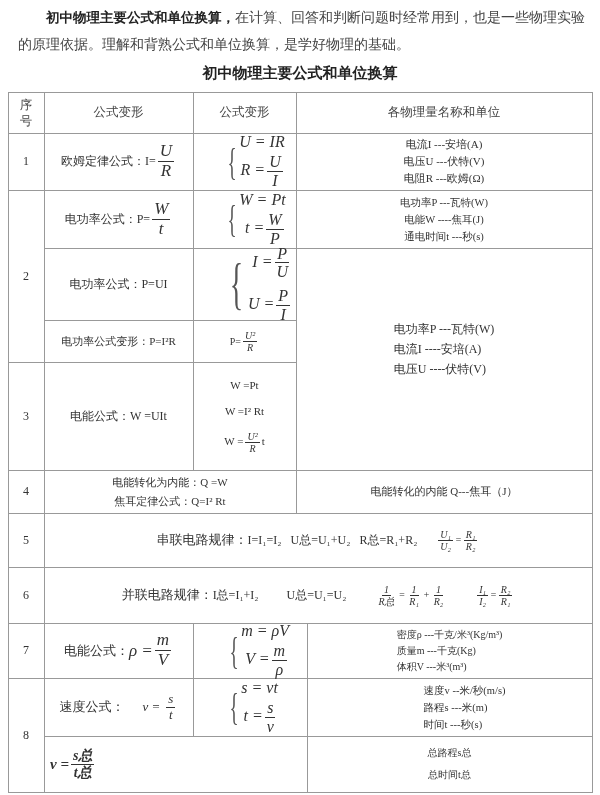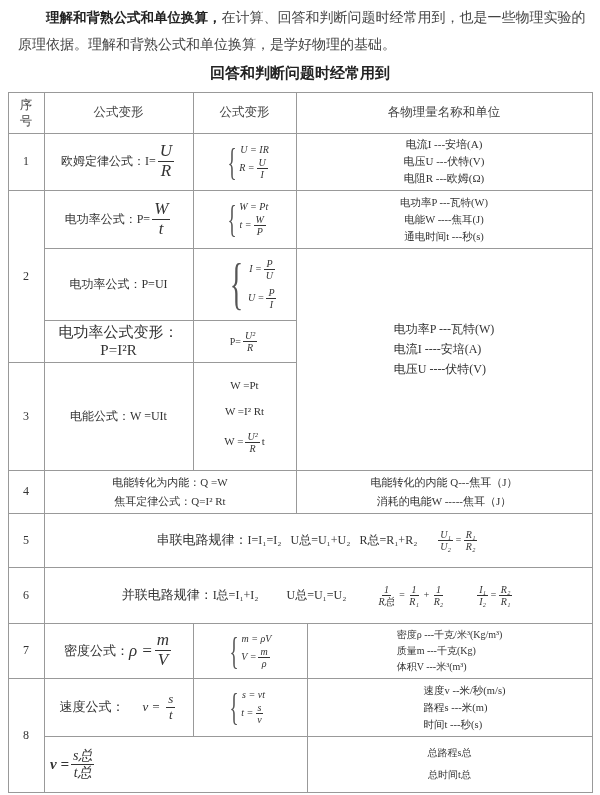--- a/index.html
+++ b/index.html
@@ -11,30 +11,30 @@
   .cell { position: absolute; display: flex; align-items: center; justify-content: center; text-align: center; font-size: 12px; color: #333; font-family: "Liberation Serif", serif; }
   .col { flex-direction: column; }
   .it { font-style: italic; font-family: "Liberation Serif", serif; }
   .frac { display: inline-flex; flex-direction: column; align-items: center; vertical-align: middle; margin: 0 2px; }
   .frac .n { border-bottom: 1px solid #333; padding: 0 2px; line-height: 1.1; }
   .frac .d { line-height: 1.1; padding: 0 2px; }
   .big { font-size: 17px; }
   .sm { font-size: 10px; }
   .brace { display: flex; align-items: center; }
   .brace .b { font-size: 38px; line-height: 1; color: #555; font-weight: 100; transform: scaleX(0.5); margin-right: -2px; }
-  .brace .items { display: flex; flex-direction: column; align-items: center; font-size: 10px; font-style: italic; gap: 2px; }
+  .brace .items { display: flex; flex-direction: column; align-items: flex-end; font-size: 16px; font-style: italic; gap: 2px; }
   .units { display: flex; flex-direction: column; align-items: center; font-size: 11px; line-height: 17px; }
   .hdr { font-size: 12.5px; color: #444; }
 </style>
 </head>
 <body>
 
-<div class="intro"><b>理解和背熟公式和单位换算，</b><span>在计算、回答和判断问题时经常用到，也是一些物理实验的原理依据。理解和背熟公式和单位换算，是学好物理的基础。</span></div>
-
-<div class="title">回答和判断问题时经常用到</div>
+<div class="intro"><b>初中物理主要公式和单位换算，</b><span>在计算、回答和判断问题时经常用到，也是一些物理实验的原理依据。理解和背熟公式和单位换算，是学好物理的基础。</span></div>
+
+<div class="title">初中物理主要公式和单位换算</div>
 
 <div>
 
   <div class="line" style="left:8px;top:92px;width:585px;height:1px"></div>
   <div class="line" style="left:8px;top:792px;width:585px;height:1px"></div>
   <div class="line" style="left:8px;top:92px;width:1px;height:701px"></div>
   <div class="line" style="left:592px;top:92px;width:1px;height:701px"></div>
 
   <div class="line" style="left:44px;top:92px;width:1px;height:701px"></div>
 
@@ -130,21 +130,21 @@
               <span class="d">U</span>
             </span></span>
         <span><span>U =</span><span class="frac">
               <span class="n">P</span>
               <span class="d">I</span>
             </span></span>
       </div>
     </div>
   </div>
 
-  <div class="cell" style="left:44px;top:320px;width:149px;height:42px;font-size:15px">电功率公式变形：P=I²R</div>
+  <div class="cell" style="left:44px;top:320px;width:149px;height:42px;font-size:11px">电功率公式变形：P=I²R</div>
   <div class="cell" style="left:193px;top:320px;width:103px;height:42px;font-size:10px">
     <span>P=</span>
     <span class="frac it">
         <span class="n">U²</span>
         <span class="d">R</span>
       </span>
   </div>
 
   <div class="cell" style="left:296px;top:248px;width:296px;height:222px;padding-bottom:20px">
     <div class="units" style="align-items:flex-start;font-size:12px;line-height:20px">
@@ -165,21 +165,20 @@
         </span><span>t</span></span>
   </div>
 
   <div class="cell" style="left:8px;top:470px;width:36px;height:43px">4</div>
   <div class="cell col" style="left:44px;top:470px;width:252px;height:43px;font-size:11px;line-height:19px">
     <span>电能转化为内能：Q =W</span>
     <span>焦耳定律公式：Q=I² Rt</span>
   </div>
   <div class="cell col" style="left:296px;top:470px;width:296px;height:43px;font-size:11px;line-height:19px">
     <span>电能转化的内能 Q---焦耳（J）</span>
-    <span>消耗的电能W -----焦耳（J）</span>
   </div>
 
   <div class="cell" style="left:8px;top:513px;width:36px;height:54px">5</div>
   <div class="cell" style="left:44px;top:513px;width:548px;height:54px;gap:9px;font-size:12px">
     <span><span style="font-size:13px">串联电路规律：</span><span>I=I₁=I₂</span></span>
     <span>U总=U₁+U₂</span>
     <span>R总=R₁+R₂</span>
     <span class="it sm" style="margin-left:10px"><span class="frac">
           <span class="n">U₁</span>
           <span class="d">U₂</span>
@@ -207,21 +206,21 @@
           <span class="n">I₁</span>
           <span class="d">I₂</span>
         </span>=<span class="frac">
           <span class="n">R₂</span>
           <span class="d">R₁</span>
         </span></span>
   </div>
 
   <div class="cell" style="left:8px;top:623px;width:36px;height:55px">7</div>
   <div class="cell" style="left:44px;top:623px;width:149px;height:55px;font-size:13px">
-    <span>密度公式：</span>
+    <span>电能公式：</span>
     <span class="it big">ρ =</span>
     <span class="frac it big">
         <span class="n">m</span>
         <span class="d">V</span>
       </span>
   </div>
   <div class="cell" style="left:193px;top:623px;width:114px;height:55px;justify-content:flex-start;padding-left:32px">
     <div class="brace">
         <span class="b">{</span>
       <div class="items">
@@ -264,21 +263,21 @@
   </div>
   <div class="cell" style="left:307px;top:678px;width:285px;height:58px">
     <div class="units" style="align-items:flex-start;font-size:10.5px;line-height:17px;padding-left:30px">
       <span>速度v --米/秒(m/s)</span>
       <span>路程s ---米(m)</span>
       <span>时间t ---秒(s)</span>
     </div>
   </div>
   <div class="cell" style="left:44px;top:736px;width:263px;height:56px;font-size:11px;justify-content:flex-start;padding-left:6px">
     <span class="it" style="font-size:15px;font-weight:bold">v =</span>
-    <span class="frac it" style="font-size:14px;font-weight:normal">
+    <span class="frac it" style="font-size:14px;font-weight:bold">
         <span class="n">s总</span>
         <span class="d">t总</span>
       </span>
   </div>
   <div class="cell" style="left:307px;top:736px;width:285px;height:56px">
     <div class="units" style="font-size:10px;line-height:22px">
       <span>总路程s总</span>
       <span>总时间t总</span>
     </div>
   </div>

